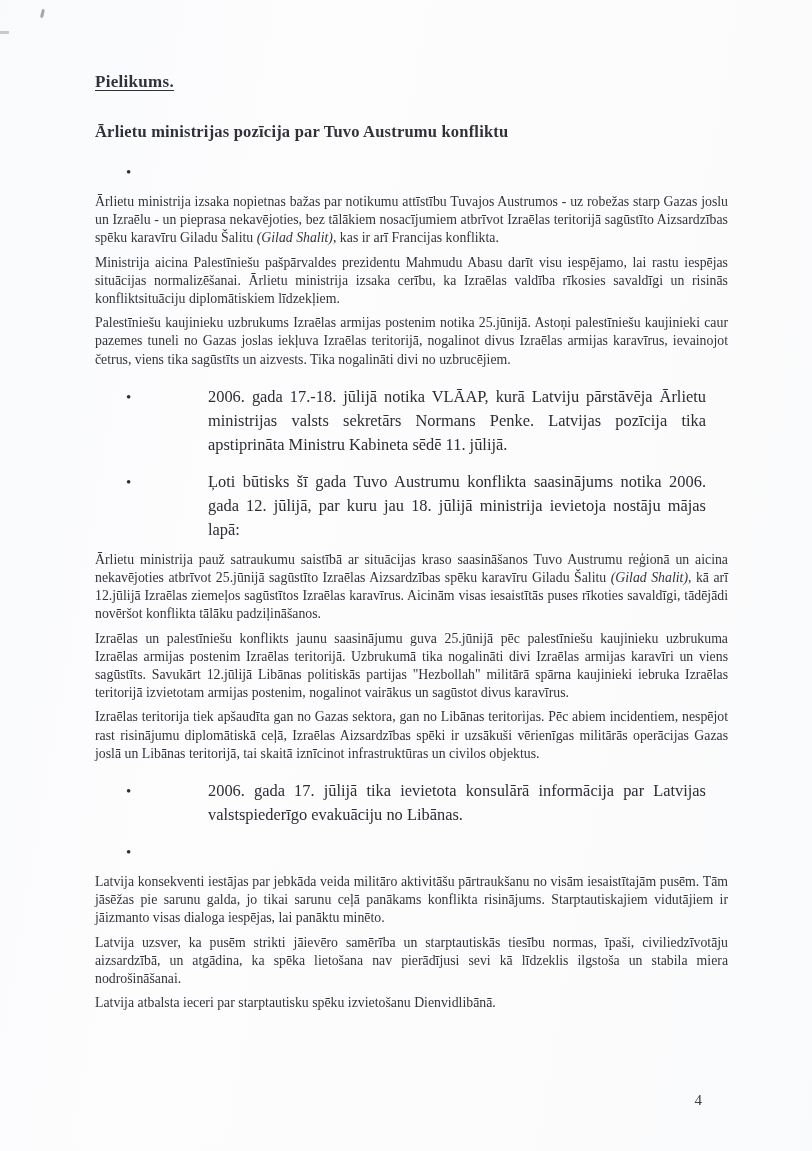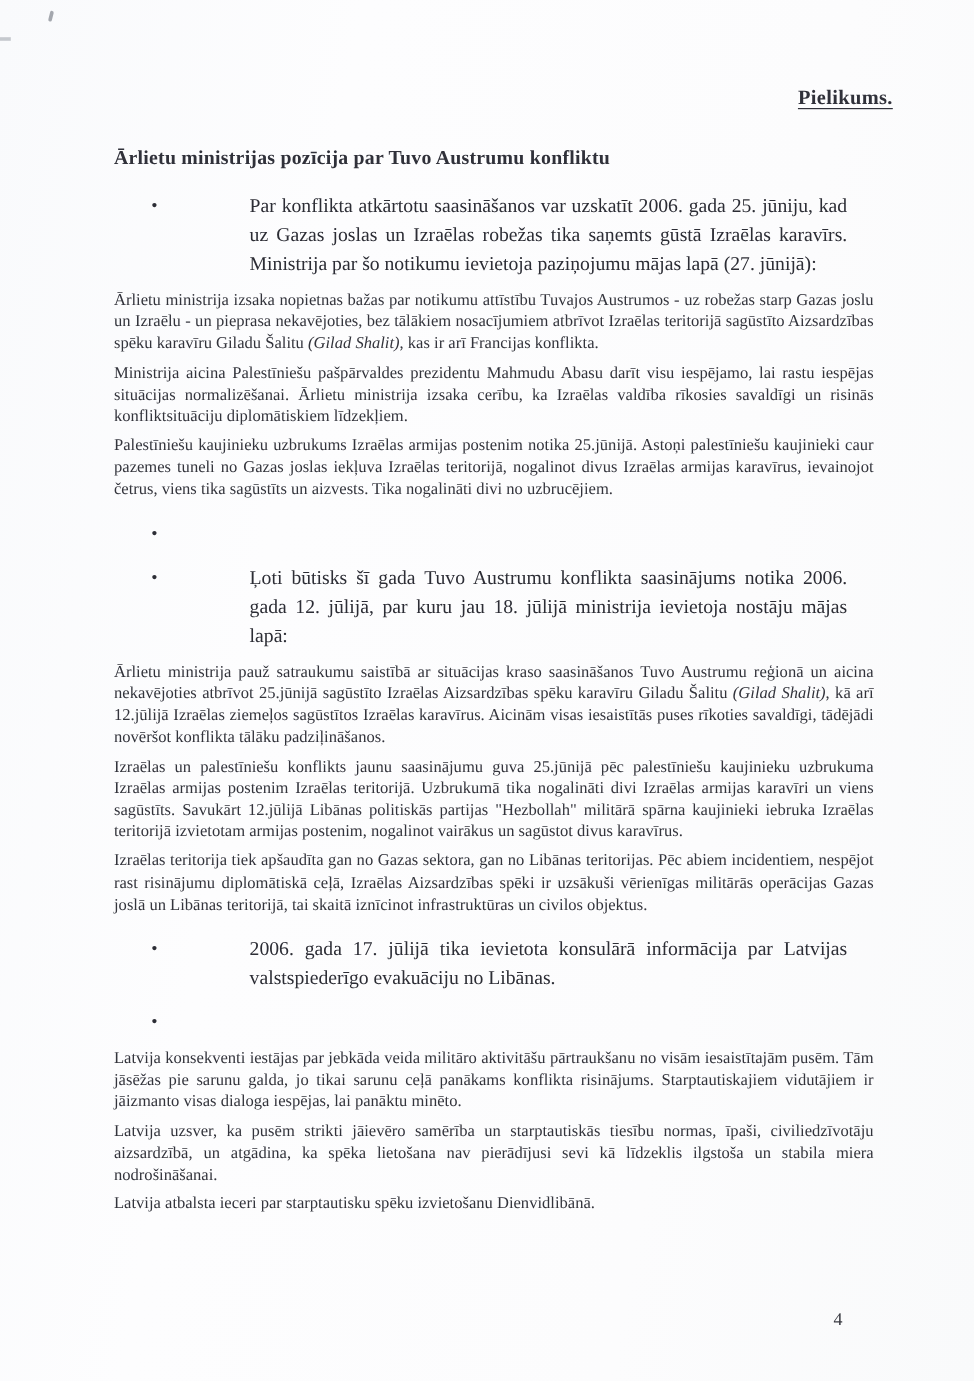--- a/index.html
+++ b/index.html
@@ -20,21 +20,21 @@
   .artifact.apostrophe {
     left: 41px; top: 9px; width: 3px; height: 9px;
     background: #777b84; border-radius: 2px;
     transform: rotate(14deg); opacity: .65;
   }
   .artifact.edge-dash {
     left: 0; top: 31px; width: 9px; height: 3px;
     background: #9aa0a8; opacity: .55;
   }
   .doc-header {
-    text-align: right;
+    text-align: left;
     margin: 14px -16px 0 0;
   }
   .annex-label {
     font-weight: bold;
     font-size: 17px;
     letter-spacing: .3px;
     text-decoration: underline;
     text-underline-offset: 3px;
   }
   .doc-title {
@@ -89,31 +89,31 @@
   <div class="artifact edge-dash"></div>
 
   <div class="doc-header">
     <span class="annex-label">Pielikums.</span>
   </div>
 
   <h1 class="doc-title">Ārlietu ministrijas pozīcija par Tuvo Austrumu konfliktu</h1>
 
   <div class="bullet">
     <span class="dot">•</span>
-    <p class="btext">Par konflikta atkārtotu saasināšanos var uzskatīt 2006. gada 25. jūniju, kad uz Gazas joslas un Izraēlas robežas tika saņemts gūstā Izraēlas karavīrs. Ministrija par šo notikumu ievietoja paziņojumu mājas lapā (27. jūnijā):</p>
   </div>
 
   <p class="body-par"><span>Ārlietu ministrija izsaka nopietnas bažas par notikumu attīstību Tuvajos Austrumos - uz robežas starp Gazas joslu un Izraēlu - un pieprasa nekavējoties, bez tālākiem nosacījumiem atbrīvot Izraēlas teritorijā sagūstīto Aizsardzības spēku karavīru Giladu Šalitu </span><em>(Gilad Shalit)</em><span>, kas ir arī Francijas konflikta.</span></p>
 
   <p class="body-par">Ministrija aicina Palestīniešu pašpārvaldes prezidentu Mahmudu Abasu darīt visu iespējamo, lai rastu iespējas situācijas normalizēšanai. Ārlietu ministrija izsaka cerību, ka Izraēlas valdība rīkosies savaldīgi un risinās konfliktsituāciju diplomātiskiem līdzekļiem.</p>
 
   <p class="body-par">Palestīniešu kaujinieku uzbrukums Izraēlas armijas postenim notika 25.jūnijā. Astoņi palestīniešu kaujinieki caur pazemes tuneli no Gazas joslas iekļuva Izraēlas teritorijā, nogalinot divus Izraēlas armijas karavīrus, ievainojot četrus, viens tika sagūstīts un aizvests. Tika nogalināti divi no uzbrucējiem.</p>
 
   <div class="bullet">
     <span class="dot">•</span>
+    <p class="btext">2006. gada 17.-18. jūlijā notika VLĀAP, kurā Latviju pārstāvēja Ārlietu ministrijas valsts sekretārs Normans Penke. Latvijas pozīcija tika apstiprināta Ministru Kabineta sēdē 11. jūlijā.</p>
   </div>
 
   <div class="bullet">
     <span class="dot">•</span>
     <p class="btext">Ļoti būtisks šī gada Tuvo Austrumu konflikta saasinājums notika 2006. gada 12. jūlijā, par kuru jau 18. jūlijā ministrija ievietoja nostāju mājas lapā:</p>
   </div>
 
   <p class="body-par"><span>Ārlietu ministrija pauž satraukumu saistībā ar situācijas kraso saasināšanos Tuvo Austrumu reģionā un aicina nekavējoties atbrīvot 25.jūnijā sagūstīto Izraēlas Aizsardzības spēku karavīru Giladu Šalitu </span><em>(Gilad Shalit)</em><span>, kā arī 12.jūlijā Izraēlas ziemeļos sagūstītos Izraēlas karavīrus. Aicinām visas iesaistītās puses rīkoties savaldīgi, tādējādi novēršot konflikta tālāku padziļināšanos.</span></p>
 
 

